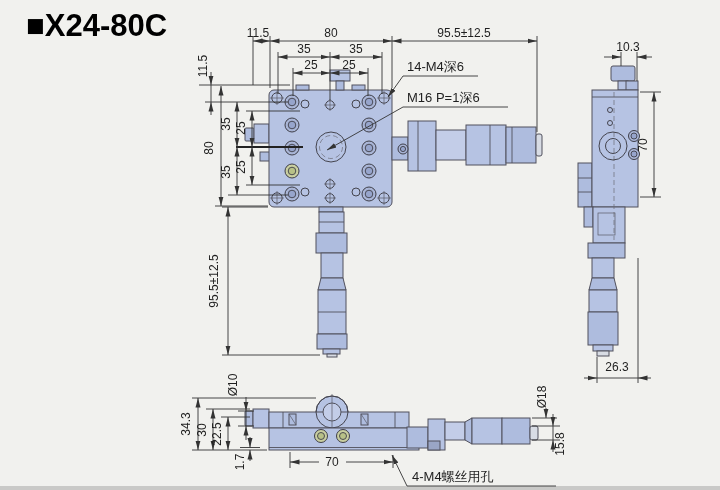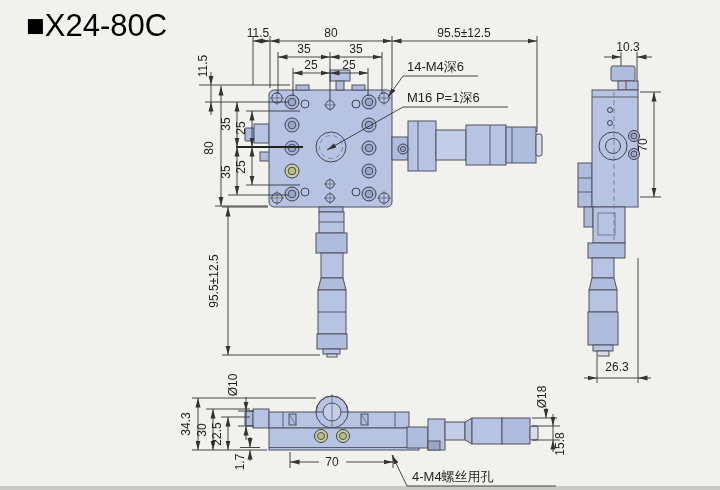--- a/index.html
+++ b/index.html
@@ -5,21 +5,21 @@
   html,body{margin:0;padding:0;}
   body{
     width:720px;height:490px;position:relative;
     background:#f1f1ee;
     font-family:"Liberation Sans", sans-serif;
     overflow:hidden;
   }
   #drawing{position:absolute;left:0;top:0;}
   #title{
     position:absolute;left:26px;top:8px;
-    font-size:31px;font-weight:normal;color:#000;
+    font-size:31px;font-weight:bold;color:#000;
     letter-spacing:0px;z-index:2;
     font-family:"Liberation Sans", sans-serif;
   }
   svg text{
     font-family:"Liberation Sans", sans-serif;
     fill:#1f1f1f;
   }
   .dimtxt{font-size:12px;}
   .lbltxt{font-size:13px;}
   .part{fill:#b6c3e3;stroke:#50505c;stroke-width:1;}

